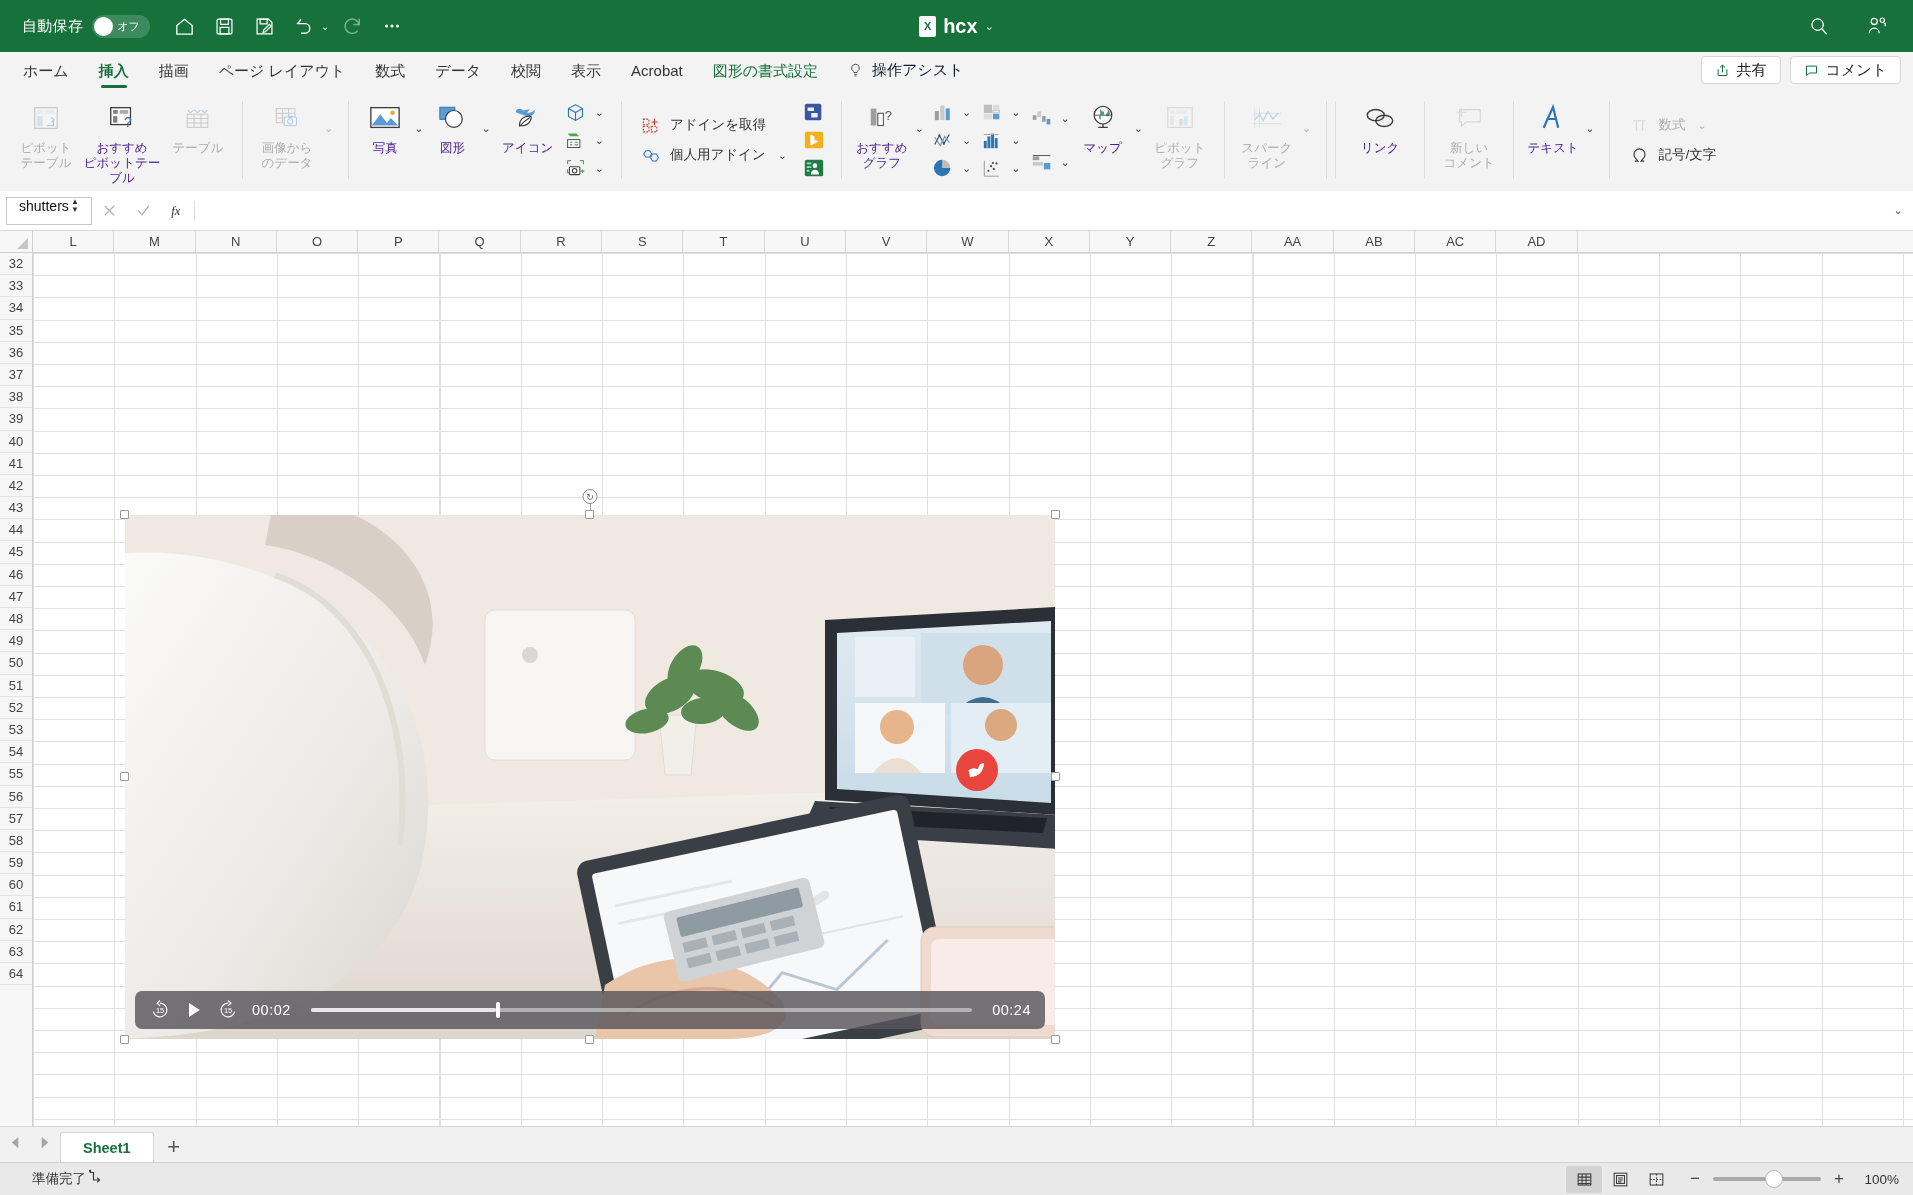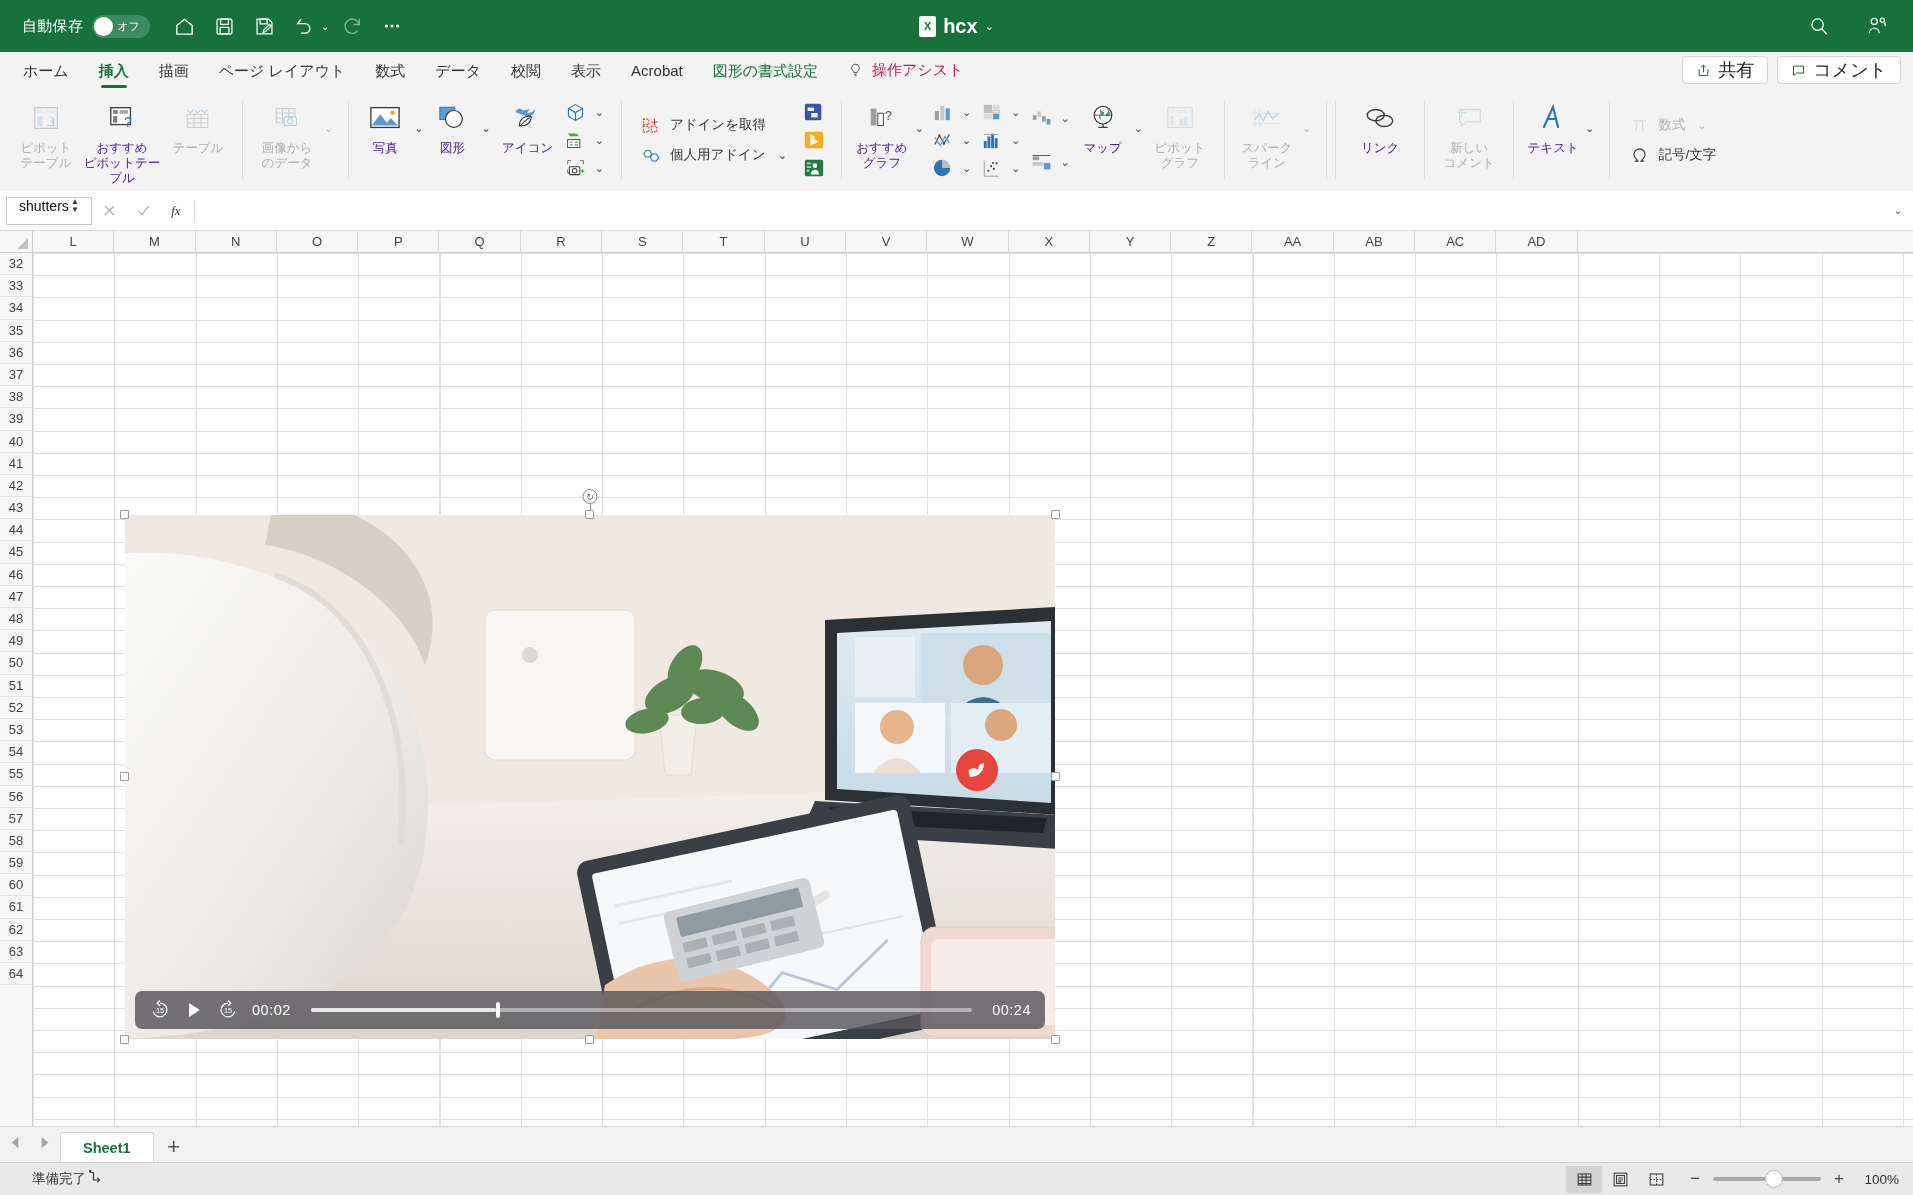--- a/index.html
+++ b/index.html
@@ -58,26 +58,26 @@
     font-size: 15px; color: #333; padding: 0 15px; height: 37px; line-height: 37px;
     cursor: pointer; position: relative; white-space: nowrap;
   }
   .tab.active { color: #16713A; font-weight: bold; }
   .tab.active::after {
     content: ""; position: absolute; left: 50%; transform: translateX(-50%);
     bottom: 1px; width: 26px; height: 3px; background: #16713A; border-radius: 2px;
   }
   .tab.contextual { color: #16713A; }
   .tellme { display: flex; align-items: center; gap: 8px; padding: 0 14px; height: 37px; cursor: pointer; }
-  .tellme span { font-size: 15px; color: #be185d; }
+  .tellme span { font-size: 15px; color: #0f172a; }
   .tabs-right { position: absolute; right: 12px; top: 4px; display: flex; gap: 9px; }
   .pill-btn {
     display: flex; align-items: center; gap: 7px; height: 28px; padding: 0 13px;
     border: 1px solid #d6d6d6; border-radius: 4px; background: #fff; cursor: pointer;
-    font-size: 18px; color: #222;
+    font-size: 15px; color: #222;
   }
 
   
   .ribbon {
     height: 102px; background: #f3f3f3; display: flex; align-items: stretch;
     flex: 0 0 102px; padding: 0 6px; overflow: hidden;
   }
   .rgroup { display: flex; align-items: stretch; padding: 0 7px; }
   .sep { width: 1px; background: #dcdcdc; margin: 12px 4px; flex: 0 0 1px;}
   .bigbtn {

